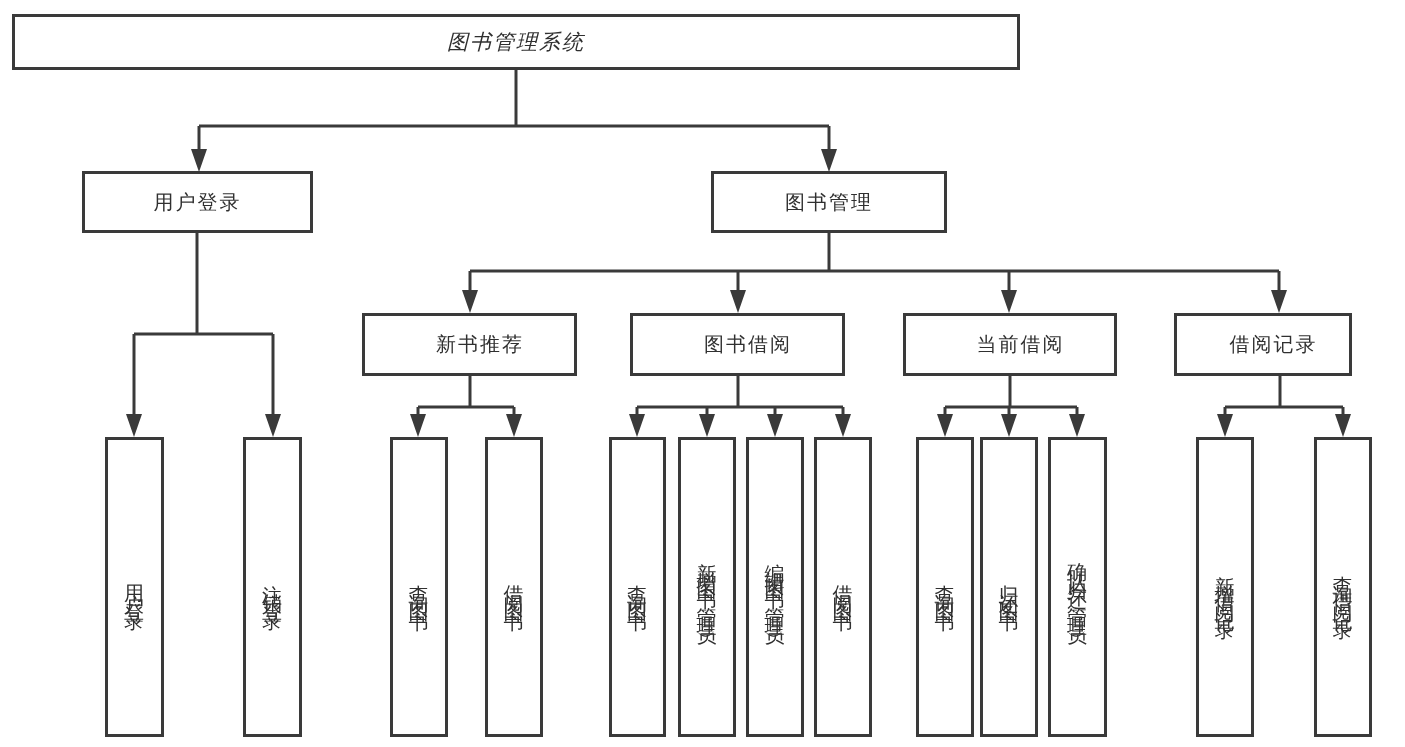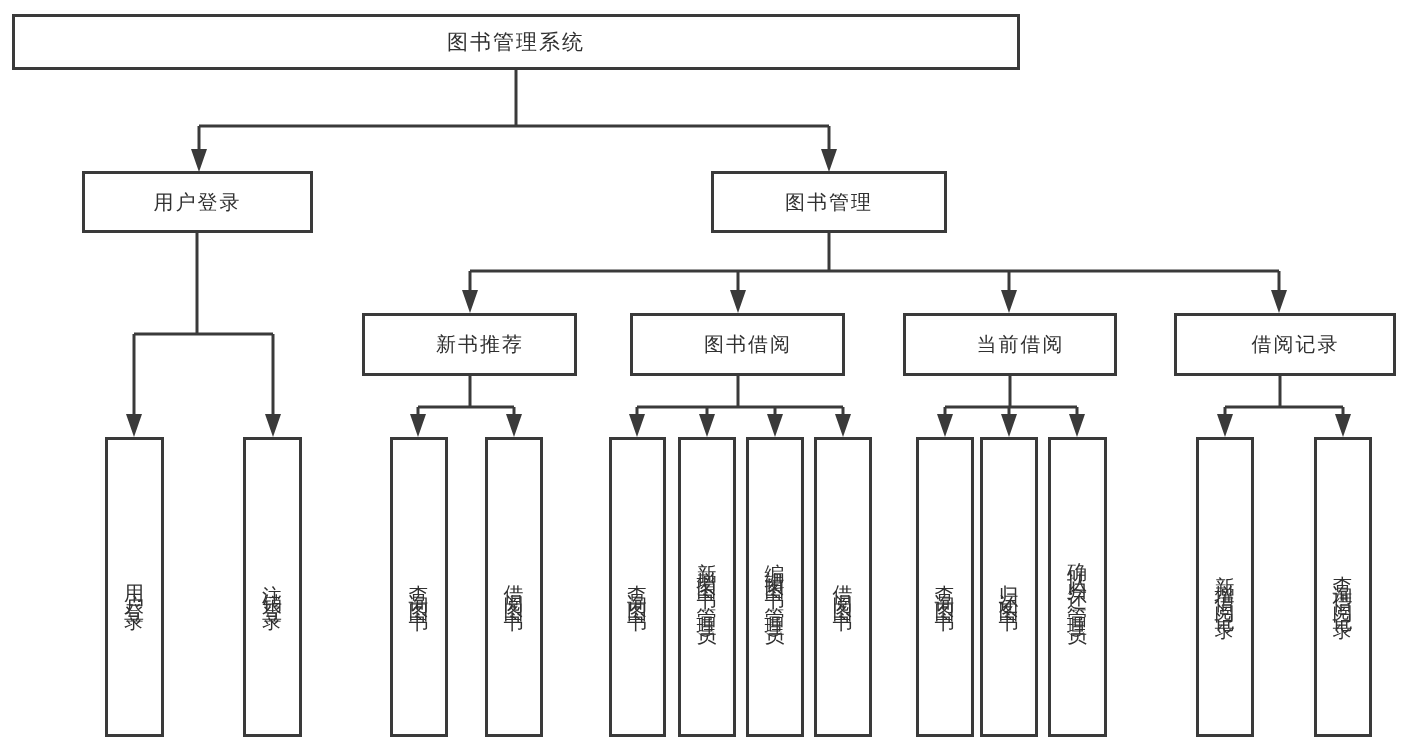--- a/index.html
+++ b/index.html
@@ -6,21 +6,21 @@
   .stage{
     position:relative;width:1405px;height:747px;background:#ffffff;
     font-family:"Liberation Sans","DejaVu Sans",sans-serif;overflow:hidden;
   }
   .connectors{position:absolute;left:0;top:0;z-index:0;}
   .box{
     position:absolute;background:#ffffff;border:3px solid #3a3a3a;
     box-sizing:border-box;display:flex;align-items:center;justify-content:center;
     color:#303030;font-size:20px;letter-spacing:2px;z-index:1;text-align:center;
   }
-  .lvl1{left:12px;top:14px;width:1008px;height:56px;font-size:21px;}
+  .lvl1{left:12px;top:14px;width:1008px;height:56px;font-size:21px;font-style:italic;}
   .lvl2{top:171px;height:62px;}
   .lvl3{top:313px;height:63px;padding-left:21px;}
   .leaf{
     top:437px;height:300px;width:58px;
     writing-mode:vertical-rl;text-orientation:mixed;
     letter-spacing:9px;font-size:20px;line-height:1;
   }
   .watermark{
     position:absolute;right:5px;bottom:5px;z-index:5;
     color:#a4a4a4;font-size:18px;letter-spacing:1px;white-space:nowrap;
@@ -87,21 +87,21 @@
     </svg>
 
   <div class="box lvl1">图书管理系统</div>
 
   <div class="box lvl2" style="left:82px;width:231px;">用户登录</div>
   <div class="box lvl2" style="left:711px;width:236px;">图书管理</div>
 
   <div class="box lvl3" style="left:362px;width:215px;">新书推荐</div>
   <div class="box lvl3" style="left:903px;width:214px;">当前借阅</div>
   <div class="box lvl3" style="left:630px;width:215px;">图书借阅</div>
-  <div class="box lvl3" style="left:1174px;width:222px;">借阅记录</div>
+  <div class="box lvl3" style="left:1174px;width:178px;">借阅记录</div>
 
   <div class="box leaf" style="left:105px;width:59px;">用户登录</div>
   <div class="box leaf" style="left:243px;width:59px;">注销登录</div>
 
   <div class="box leaf" style="left:390px;">查询图书</div>
   <div class="box leaf" style="left:485px;">借阅图书</div>
 
   <div class="box leaf" style="left:609px;width:57px;">查询图书</div>
   <div class="box leaf" style="left:678px;">新增图书（管理员）</div>
   <div class="box leaf" style="left:746px;">编辑图书（管理员）</div>

